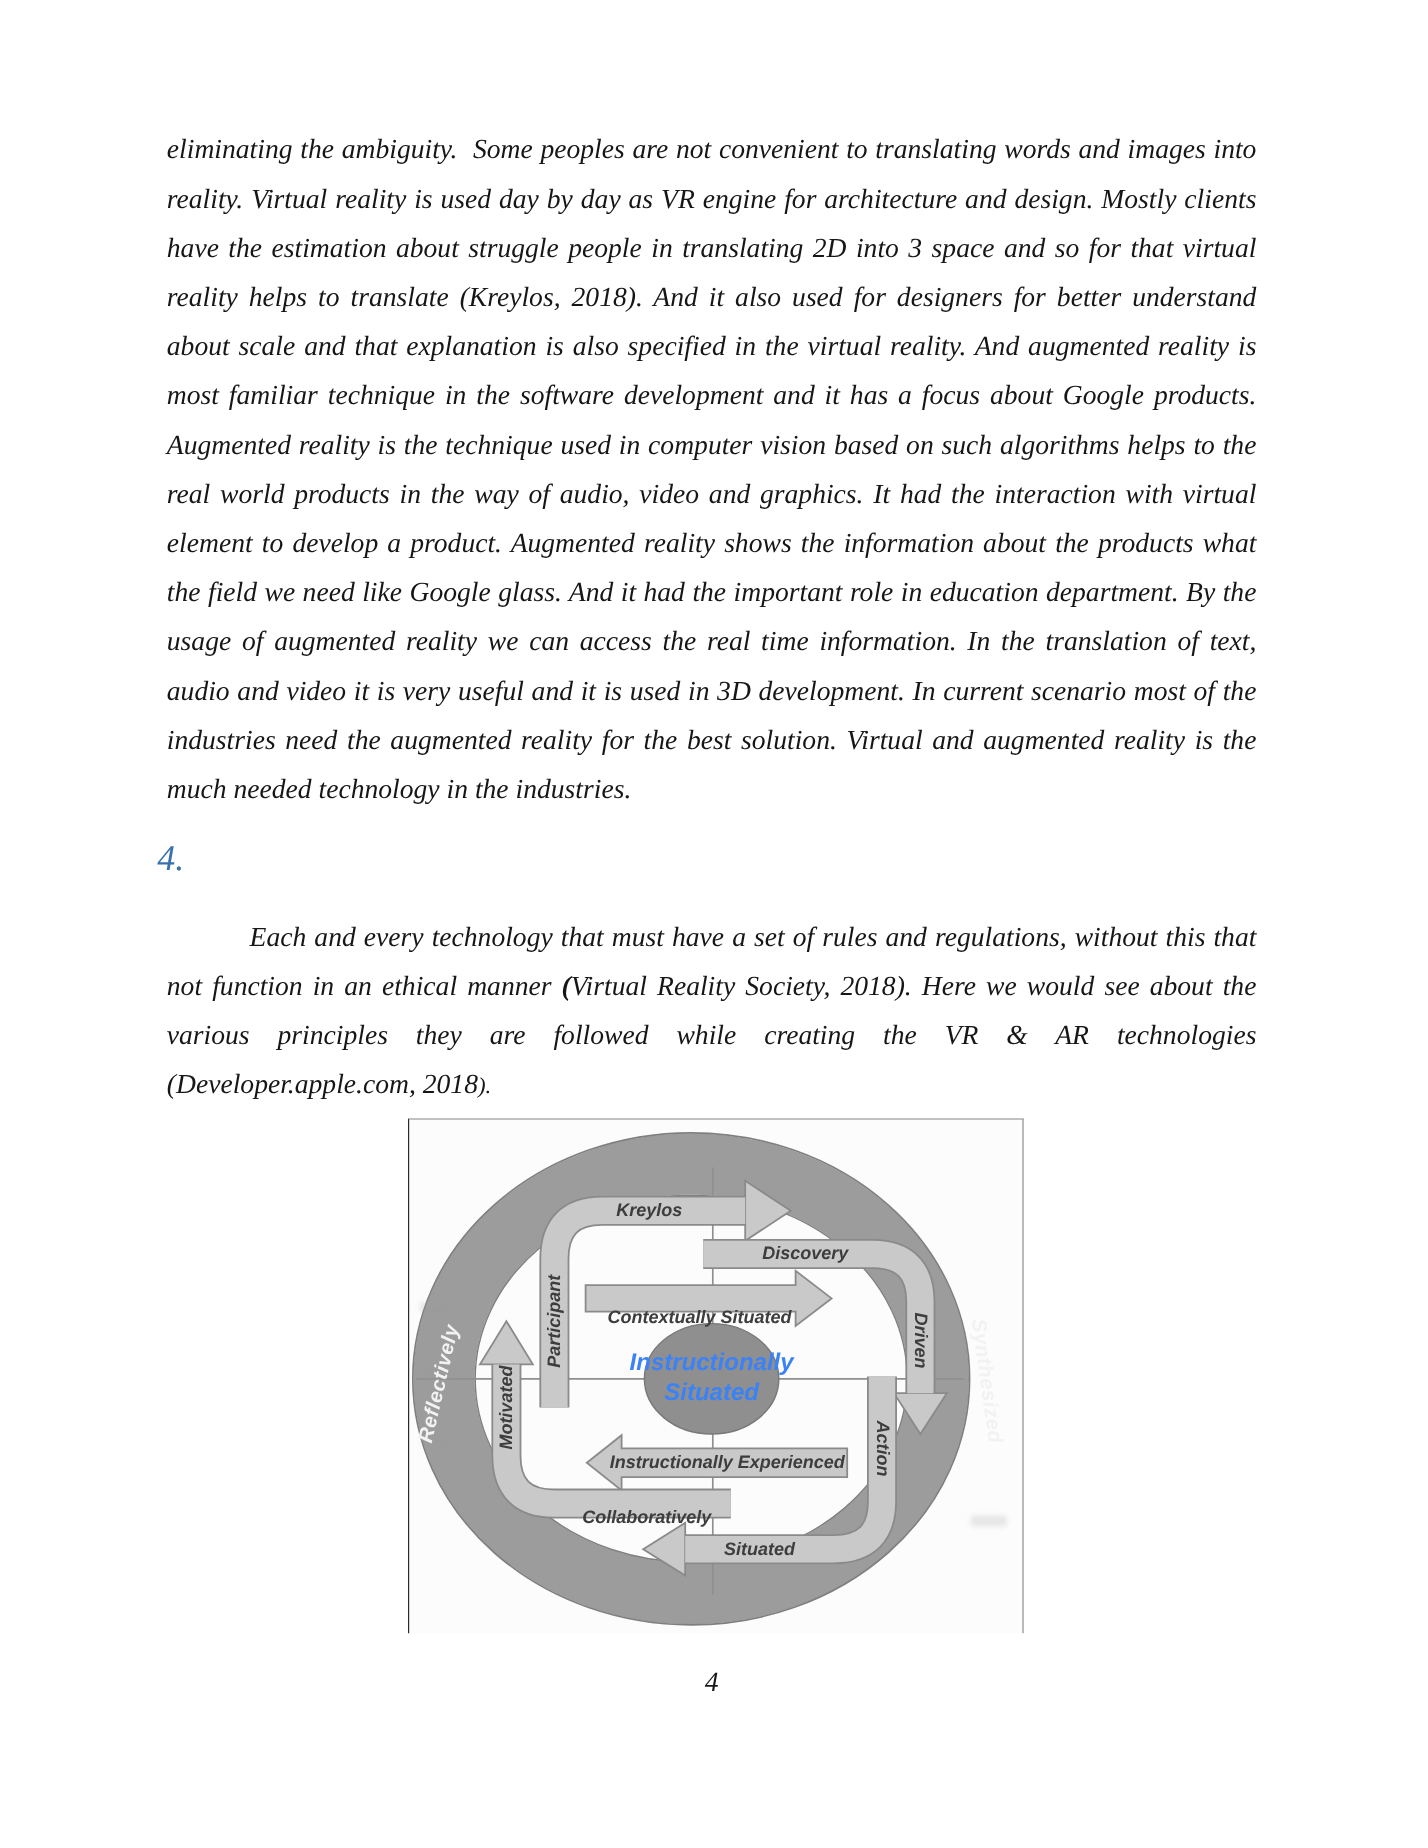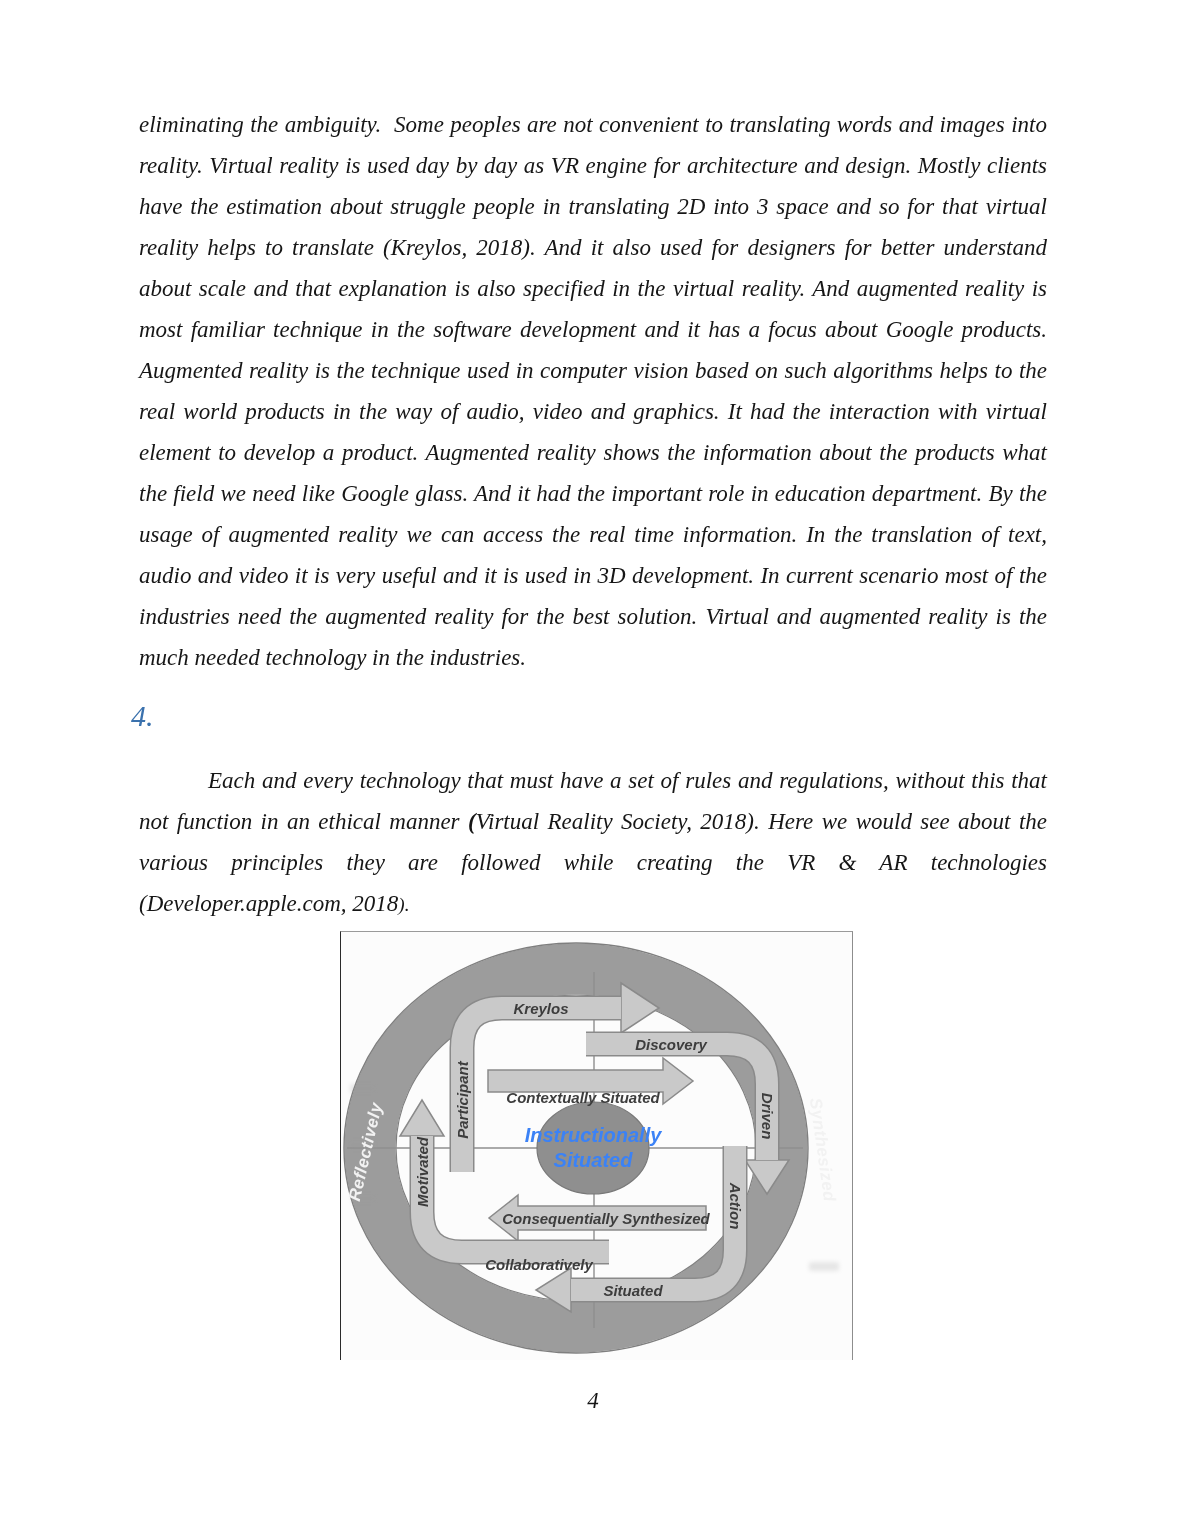--- a/index.html
+++ b/index.html
@@ -131,21 +131,21 @@
       <div class="fl ring" style="left:25px; top:220px; transform:translate(-50%,-50%) rotate(-77deg);">Reflectively</div>
       <div class="fl ring" style="left:481px; top:218px; transform:translate(-50%,-50%) rotate(82deg);">Synthesized</div>
 
       <div class="fl" style="left:200px; top:76px; transform:translate(-50%,-50%);">Kreylos</div>
       <div class="fl" style="left:330px; top:112px; transform:translate(-50%,-50%);">Discovery</div>
       <div class="fl" style="left:242px; top:165px; transform:translate(-50%,-50%);">Contextually Situated</div>
       <div class="fl" style="left:121px; top:168px; transform:translate(-50%,-50%) rotate(-90deg);">Participant</div>
       <div class="fl" style="left:426px; top:184px; transform:translate(-50%,-50%) rotate(90deg);">Driven</div>
       <div class="fl" style="left:81px; top:240px; transform:translate(-50%,-50%) rotate(-90deg);">Motivated</div>
       <div class="fl" style="left:394px; top:274px; transform:translate(-50%,-50%) rotate(90deg);">Action</div>
-      <div class="fl" style="left:265px; top:286px; transform:translate(-50%,-50%);">Consequentially Synthesized</div>
+      <div class="fl" style="left:265px; top:286px; transform:translate(-50%,-50%);">Instructionally Experienced</div>
       <div class="fl" style="left:198px; top:332px; transform:translate(-50%,-50%);">Collaboratively</div>
       <div class="fl" style="left:292px; top:358px; transform:translate(-50%,-50%);">Situated</div>
 
       <div class="fl center-txt" style="left:252px; top:203px; transform:translate(-50%,-50%);">Instructionally</div>
       <div class="fl center-txt" style="left:252px; top:228px; transform:translate(-50%,-50%);">Situated</div>
     </div>
 
     <div class="page-number">4</div>
   </div>
 </div>

